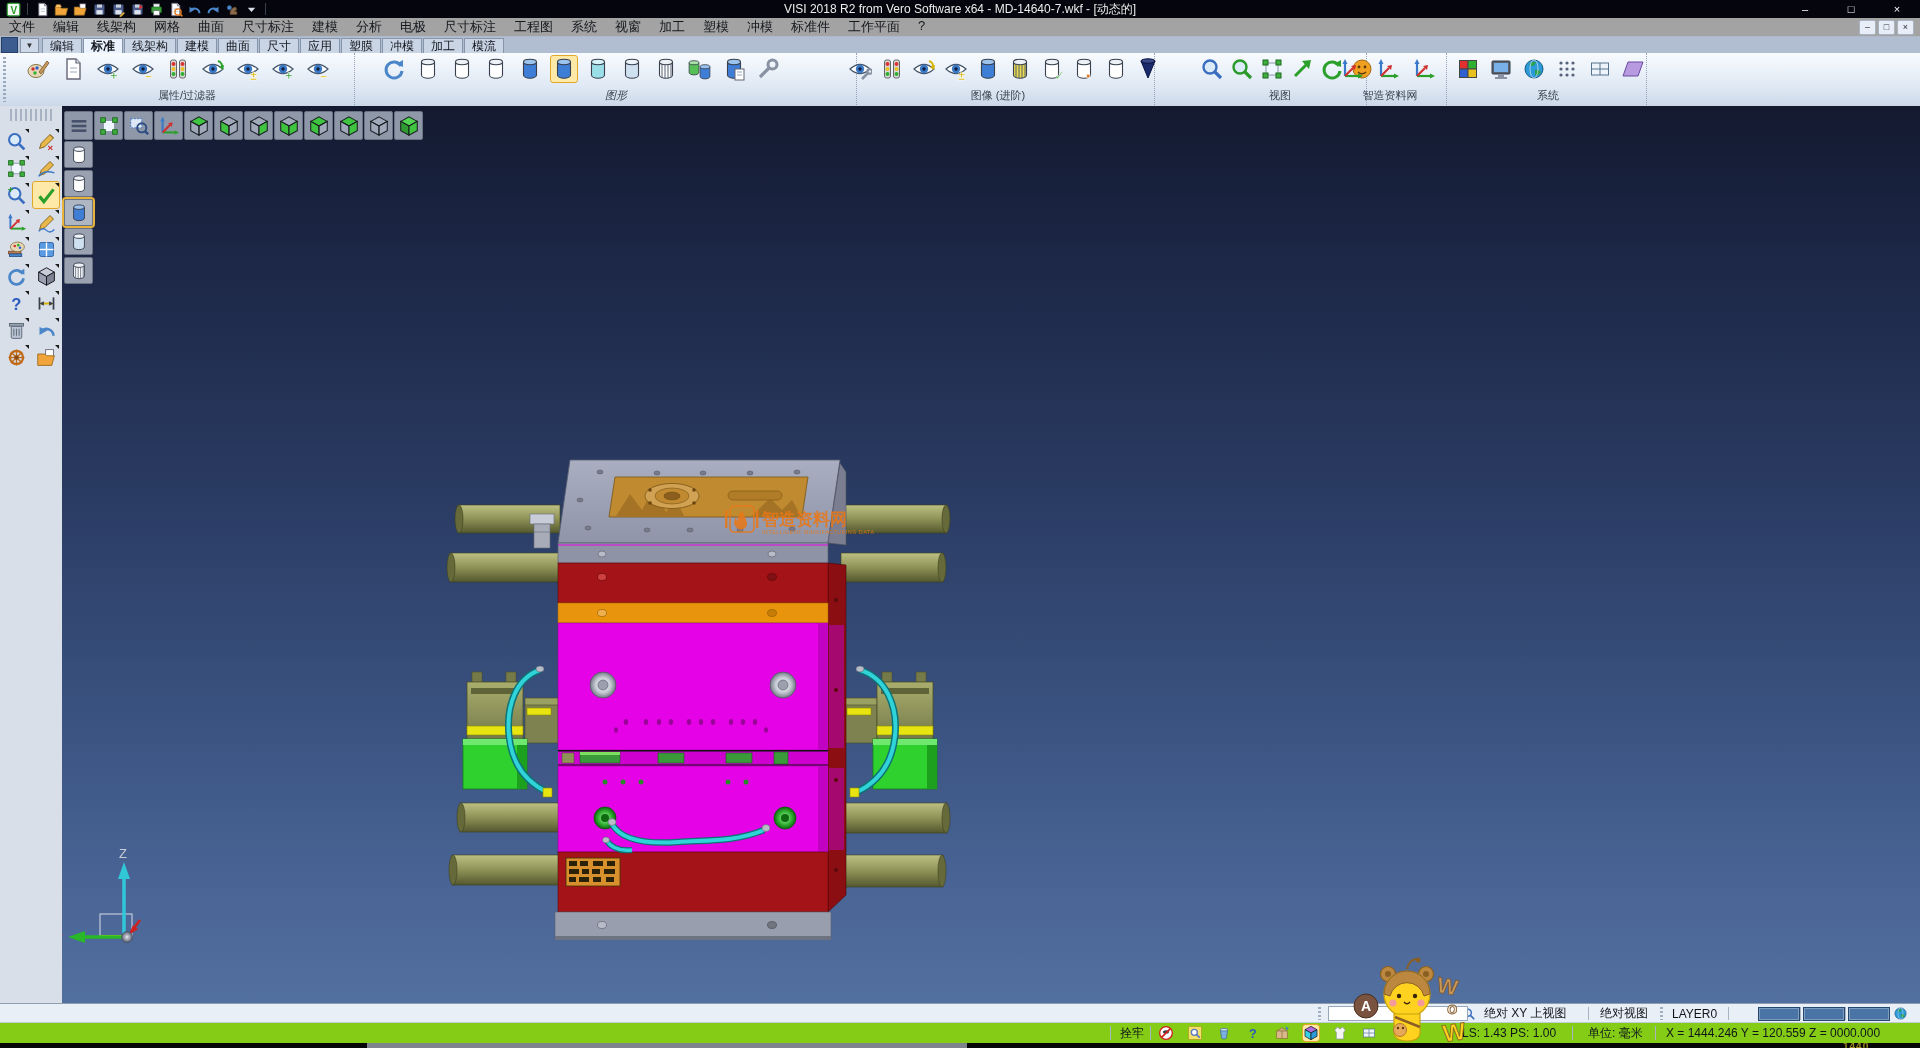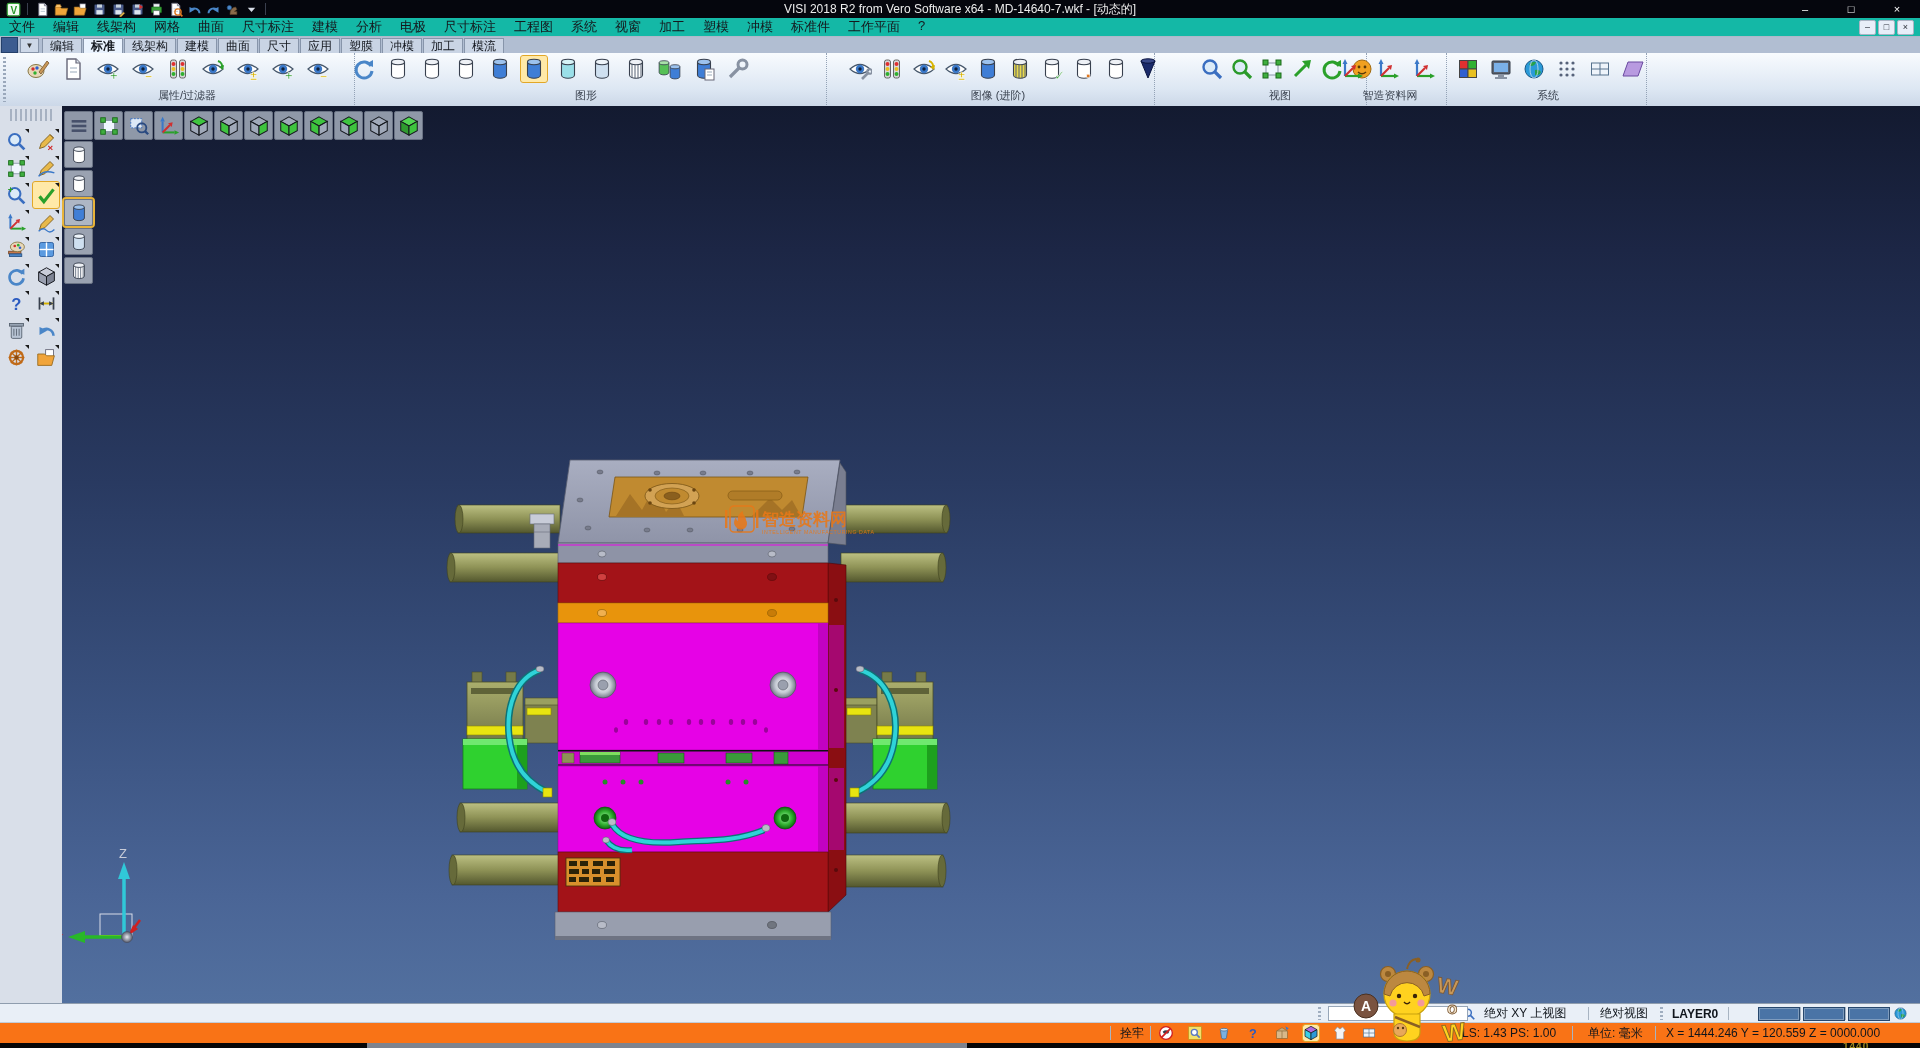--- a/index.html
+++ b/index.html
@@ -9,21 +9,21 @@
   
   #titlebar{position:absolute;left:0;top:0;width:1920px;height:18px;background:#05060d;
             display:flex;align-items:center;color:#e8e8e8}
   #qa{display:flex;align-items:center;gap:3px;padding-left:5px;z-index:2}
   .qi{width:16px;height:15px;display:flex;align-items:center;justify-content:center}
   .qsep{width:1px;height:12px;background:#3a3f4e;margin:0 3px}
   #title{position:absolute;left:0;right:0;text-align:center;font-size:12px;color:#ececec;pointer-events:none}
   #winbtns{margin-left:auto;display:flex;z-index:2}
   .wb{width:46px;height:18px;display:flex;align-items:center;justify-content:center;font-size:11px;color:#fff}
   
-  #menubar{position:absolute;left:0;top:18px;width:1920px;height:18px;background:#14b8a6;
+  #menubar{position:absolute;left:0;top:18px;width:1920px;height:18px;background:#a3a3a3;
            border-bottom:1px solid #aeb9c9;display:flex;align-items:center;font-size:13px}
   .mi{padding:0 9px;color:#15181d;height:100%;display:flex;align-items:center;cursor:default}
   #mdictrl{margin-left:auto;display:flex;gap:2px;padding-right:6px}
   .mdib{width:15px;height:13px;font-size:9px;display:flex;align-items:center;justify-content:center;
         color:#2a2f38;border:1px solid #aab4c4;background:#e8eef8;border-radius:2px}
   
   #tabbar{position:absolute;left:0;top:37px;width:1920px;height:16px;background:#b1bed2;display:flex;align-items:flex-end}
   #appchip{width:15px;height:14px;background:#3c5c90;border:1px solid #24406a;margin:0 2px 0 1px}
   #tabcaret{width:17px;height:13px;background:#cdd8e8;border:1px solid #8795aa;font-size:8px;color:#333;
             display:flex;align-items:center;justify-content:center;margin-right:3px}
@@ -56,21 +56,21 @@
          display:flex;align-items:center;justify-content:center}
   #dmodes{position:absolute;left:2px;top:35px;display:flex;flex-direction:column;gap:2px;z-index:5}
   .dmt{width:27px;height:25px;background:#9aa2b1;border:1px solid #6a7384;border-radius:2px;
        display:flex;align-items:center;justify-content:center}
   .dmt.hl{outline:2px solid #e8b33a;background:#aeb6c4}
   #model{position:absolute;left:368px;top:344px;width:540px;height:520px}
   #triad{position:absolute;left:-10px;top:728px;width:140px;height:130px}
   
   #status1{position:absolute;left:0;top:1003px;width:1920px;height:19px;background:#e9eff7;
            border-top:1px solid #8f9dae;font-size:12px;z-index:20}
-  #status2{position:absolute;left:0;top:1022px;width:1920px;height:20px;background:#f97316;
+  #status2{position:absolute;left:0;top:1022px;width:1920px;height:20px;background:#84cc16;
            border-top:1px solid #c2ccd8;font-size:12px;z-index:20}
   .sit{position:absolute;top:0;height:100%;display:flex;align-items:center;color:#10151c;white-space:nowrap}
   .vsep{position:absolute;top:3px;bottom:3px;width:1px;background:#a8b4c2}
   .dsep{position:absolute;top:3px;bottom:3px;width:3px;
         background:repeating-linear-gradient(#a0aec0 0 2px,transparent 2px 4px)}
   .swatch{width:40px;height:12px;background:#4a74a6;border:1px solid #27486e;box-shadow:inset 0 0 0 1px #7e9cbe}
   #searchbox{position:absolute;left:1328px;top:2px;width:132px;height:13px;background:#fff;
              border:1px solid #97a6b8;font-size:10px;padding:0 3px;z-index:1}
   
   #taskbar{position:absolute;left:0;top:1042px;width:1920px;height:6px;background:#060608;overflow:hidden;z-index:15}
@@ -309,21 +309,21 @@
           <svg width="24" height="24" viewBox="0 0 24 24">
             <path d="M2 12q10-9 20 0q-10 9-20 0z" fill="#fdfdfd" stroke="#45566a" stroke-width="1.2"></path>
             <circle cx="12" cy="12" r="4.2" fill="#3a78c8"></circle>
             <circle cx="12" cy="12" r="1.7" fill="#10203a"></circle>
             <text x="14" y="23" font-size="13" font-weight="bold" fill="#d8b400" stroke="#ffffff" stroke-width="0.5">–</text>
           </svg>
         </div>
       </div>
       <div class="rlabel">属性/过滤器</div>
     </div>
-    <div class="rgroup" style="left: 346px; width: 480px;">
+    <div class="rgroup" style="left: 376px; width: 480px; font-style: italic;">
       <div class="ricons" style="gap: 8px;">
         <div class="itile" title="regenerate-icon" style="width: 26px; height: 26px;">
           <svg width="24" height="24" viewBox="0 0 24 24">
             <path d="M19 9a8 8 0 1 0 1 5" fill="none" stroke="#4a86c8" stroke-width="3"></path>
             <polygon points="21,3 21,10 14,7" fill="#4a86c8"></polygon>
           </svg>
         </div>
         <div class="itile" title="wireframe-style-icon" style="width: 26px; height: 26px;">
           <svg width="24" height="24" viewBox="0 0 24 24">
             <path d="M5.5 5v13c0 1.8 2.9 3.2 6.5 3.2s6.5-1.4 6.5-3.2V5" fill="#ffffff" stroke="#38404e" stroke-width="1.1"></path>
@@ -1152,21 +1152,21 @@
   <span class="sit" style="left:1462px">
     <svg width="14" height="14" viewBox="0 0 24 24">
         <circle cx="10" cy="10" r="6" fill="none" stroke="#3a6ec0" stroke-width="2.5"></circle>
         <line x1="14.5" y1="14.5" x2="21" y2="21" stroke="#3a6ec0" stroke-width="3"></line>
       </svg>
   </span>
   <span class="sit" style="left:1484px">绝对 XY 上视图</span>
   <div class="vsep" style="left:1588px"></div>
   <span class="sit" style="left:1600px">绝对视图</span>
   <div class="dsep" style="left:1660px"></div>
-  <span class="sit" style="left:1672px;font-weight:bold">LAYER0</span>
+  <span class="sit" style="left:1672px;font-weight:normal">LAYER0</span>
   <div class="vsep" style="left:1728px"></div>
   <span class="sit" style="left:1758px">
       <span class="swatch"></span>
     </span>
   <div class="vsep" style="left:1800px"></div>
   <span class="sit" style="left:1803px">
       <span class="swatch"></span>
     </span>
   <div class="vsep" style="left:1845px"></div>
   <span class="sit" style="left:1848px">

